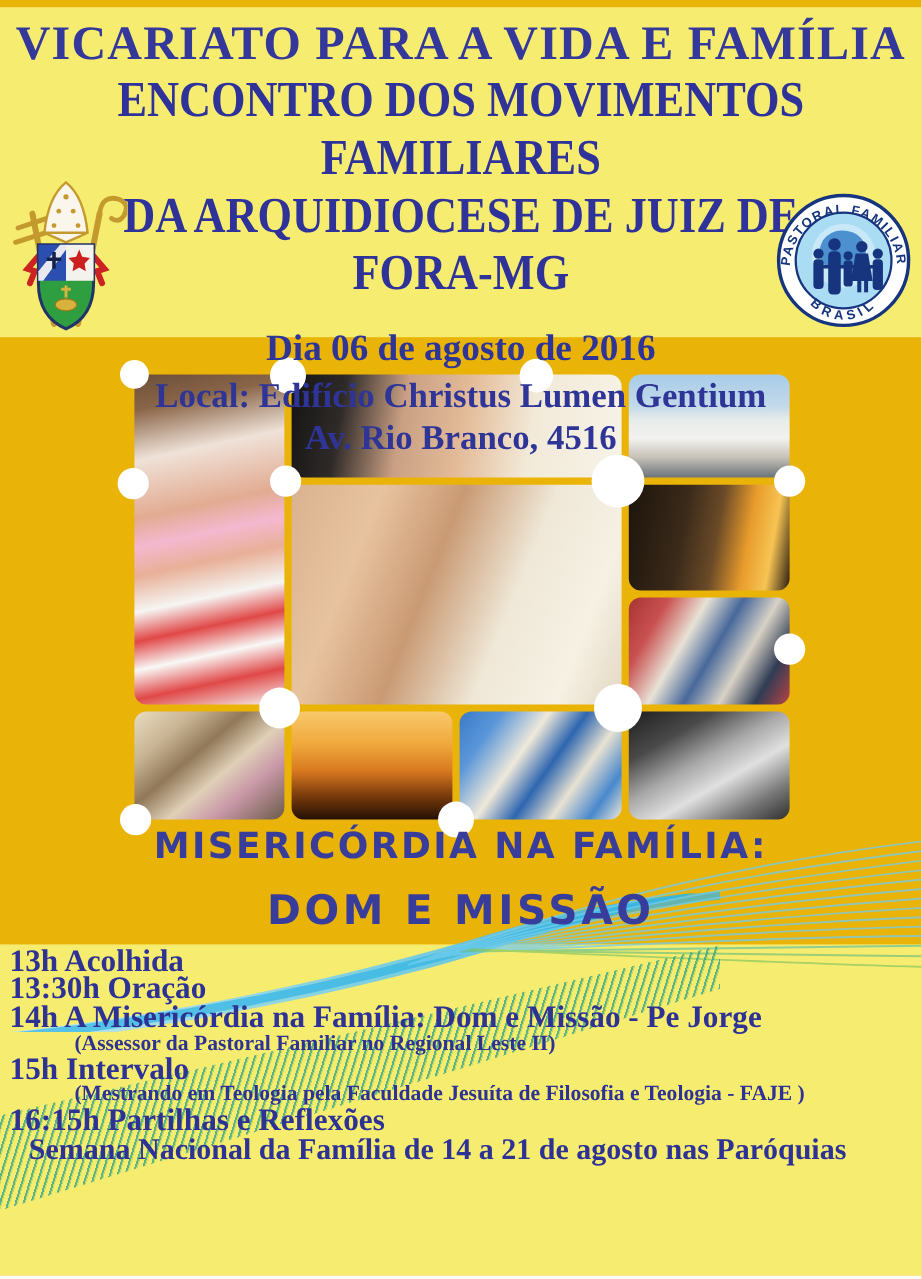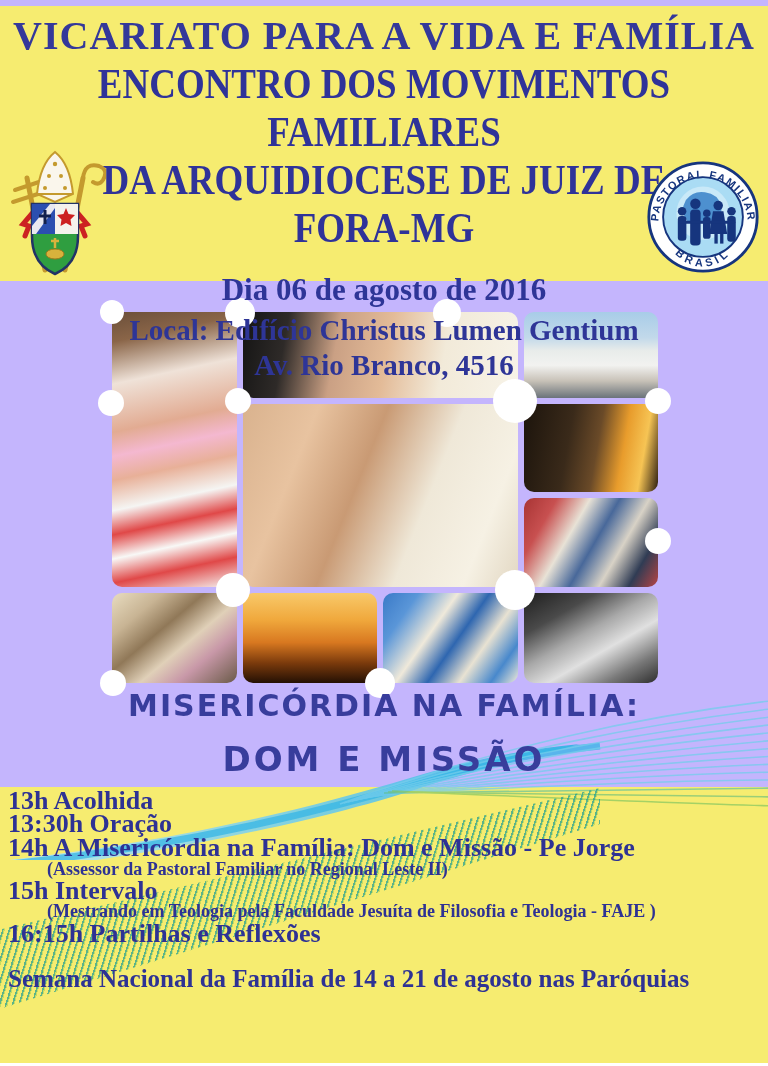--- a/index.html
+++ b/index.html
@@ -1,16 +1,16 @@
 <!DOCTYPE html>
 <html><head>
 <meta charset="utf-8">
 <style>
   html,body{margin:0;padding:0;background:#fff;}
-  #poster{position:relative;width:768px;height:1066px;background:#c4b5fd;overflow:hidden;
+  #poster{position:relative;width:768px;height:1066px;background:#eab308;overflow:hidden;
           font-family:"Liberation Serif",serif;}
   
   .band-top,.band-bottom{position:absolute;left:0;width:768px;background:#f6ec70;z-index:0;}
   .band-top{top:6px;height:275px;}
   .band-bottom{top:787px;height:276px;}
   
   .header{position:absolute;top:6px;left:0;width:768px;text-align:center;z-index:3;color:#34389a;}
   .t1{font-size:40px;line-height:44px;font-weight:bold;margin:8px 0 0;letter-spacing:1px;}
   .t2{font-size:42px;line-height:48px;font-weight:bold;margin:2px 0 0;transform:scaleX(.88);transform-origin:50% 50%;color:#2f3399;}
   .t3{font-size:42px;line-height:48px;font-weight:bold;margin:0;transform:scaleX(.88);transform-origin:50% 50%;color:#2f3399;}
@@ -53,22 +53,22 @@
   .wave{position:absolute;left:0;top:676px;width:768px;height:184px;z-index:1;}
   .stripes{position:absolute;left:0;top:788px;width:600px;height:240px;z-index:1;opacity:.8;
      background:repeating-linear-gradient(107deg,rgba(32,158,146,.9) 0 1.6px,rgba(116,190,70,.45) 1.6px 2.6px,transparent 2.6px 6.2px);
      clip-path:polygon(0 59%,100% 0,100% 15%,0 92%);}
   
   .program{position:absolute;top:789px;left:0;width:768px;z-index:3;color:#2e3294;font-weight:bold;}
   .pheading{text-align:center;font-size:25px;line-height:34px;letter-spacing:15px;margin:0 0 0 14px;}
   .pline{font-size:26px;line-height:23px;padding-left:8px;white-space:nowrap;}
   .pline.tall{line-height:25px;}
   .pline .suffix{font-size:22px;}
-  .pnote{font-size:18px;line-height:19px;padding-left:47px;white-space:nowrap;}
-  .pfooter{font-size:25px;line-height:26px;margin-top:20px;padding-left:8px;white-space:nowrap;}
+  .pnote{font-size:18px;line-height:19px;padding-left:62px;white-space:nowrap;}
+  .pfooter{font-size:25px;line-height:26px;margin-top:0;padding-left:24px;white-space:nowrap;}
   .strip-bottom{position:absolute;left:0;top:1063px;width:768px;height:3px;background:#fff;z-index:4;}
 </style>
 </head>
 <body>
 
 <div id="poster">
 
   <div class="band-top"></div>
   <div class="band-bottom"></div>
 

